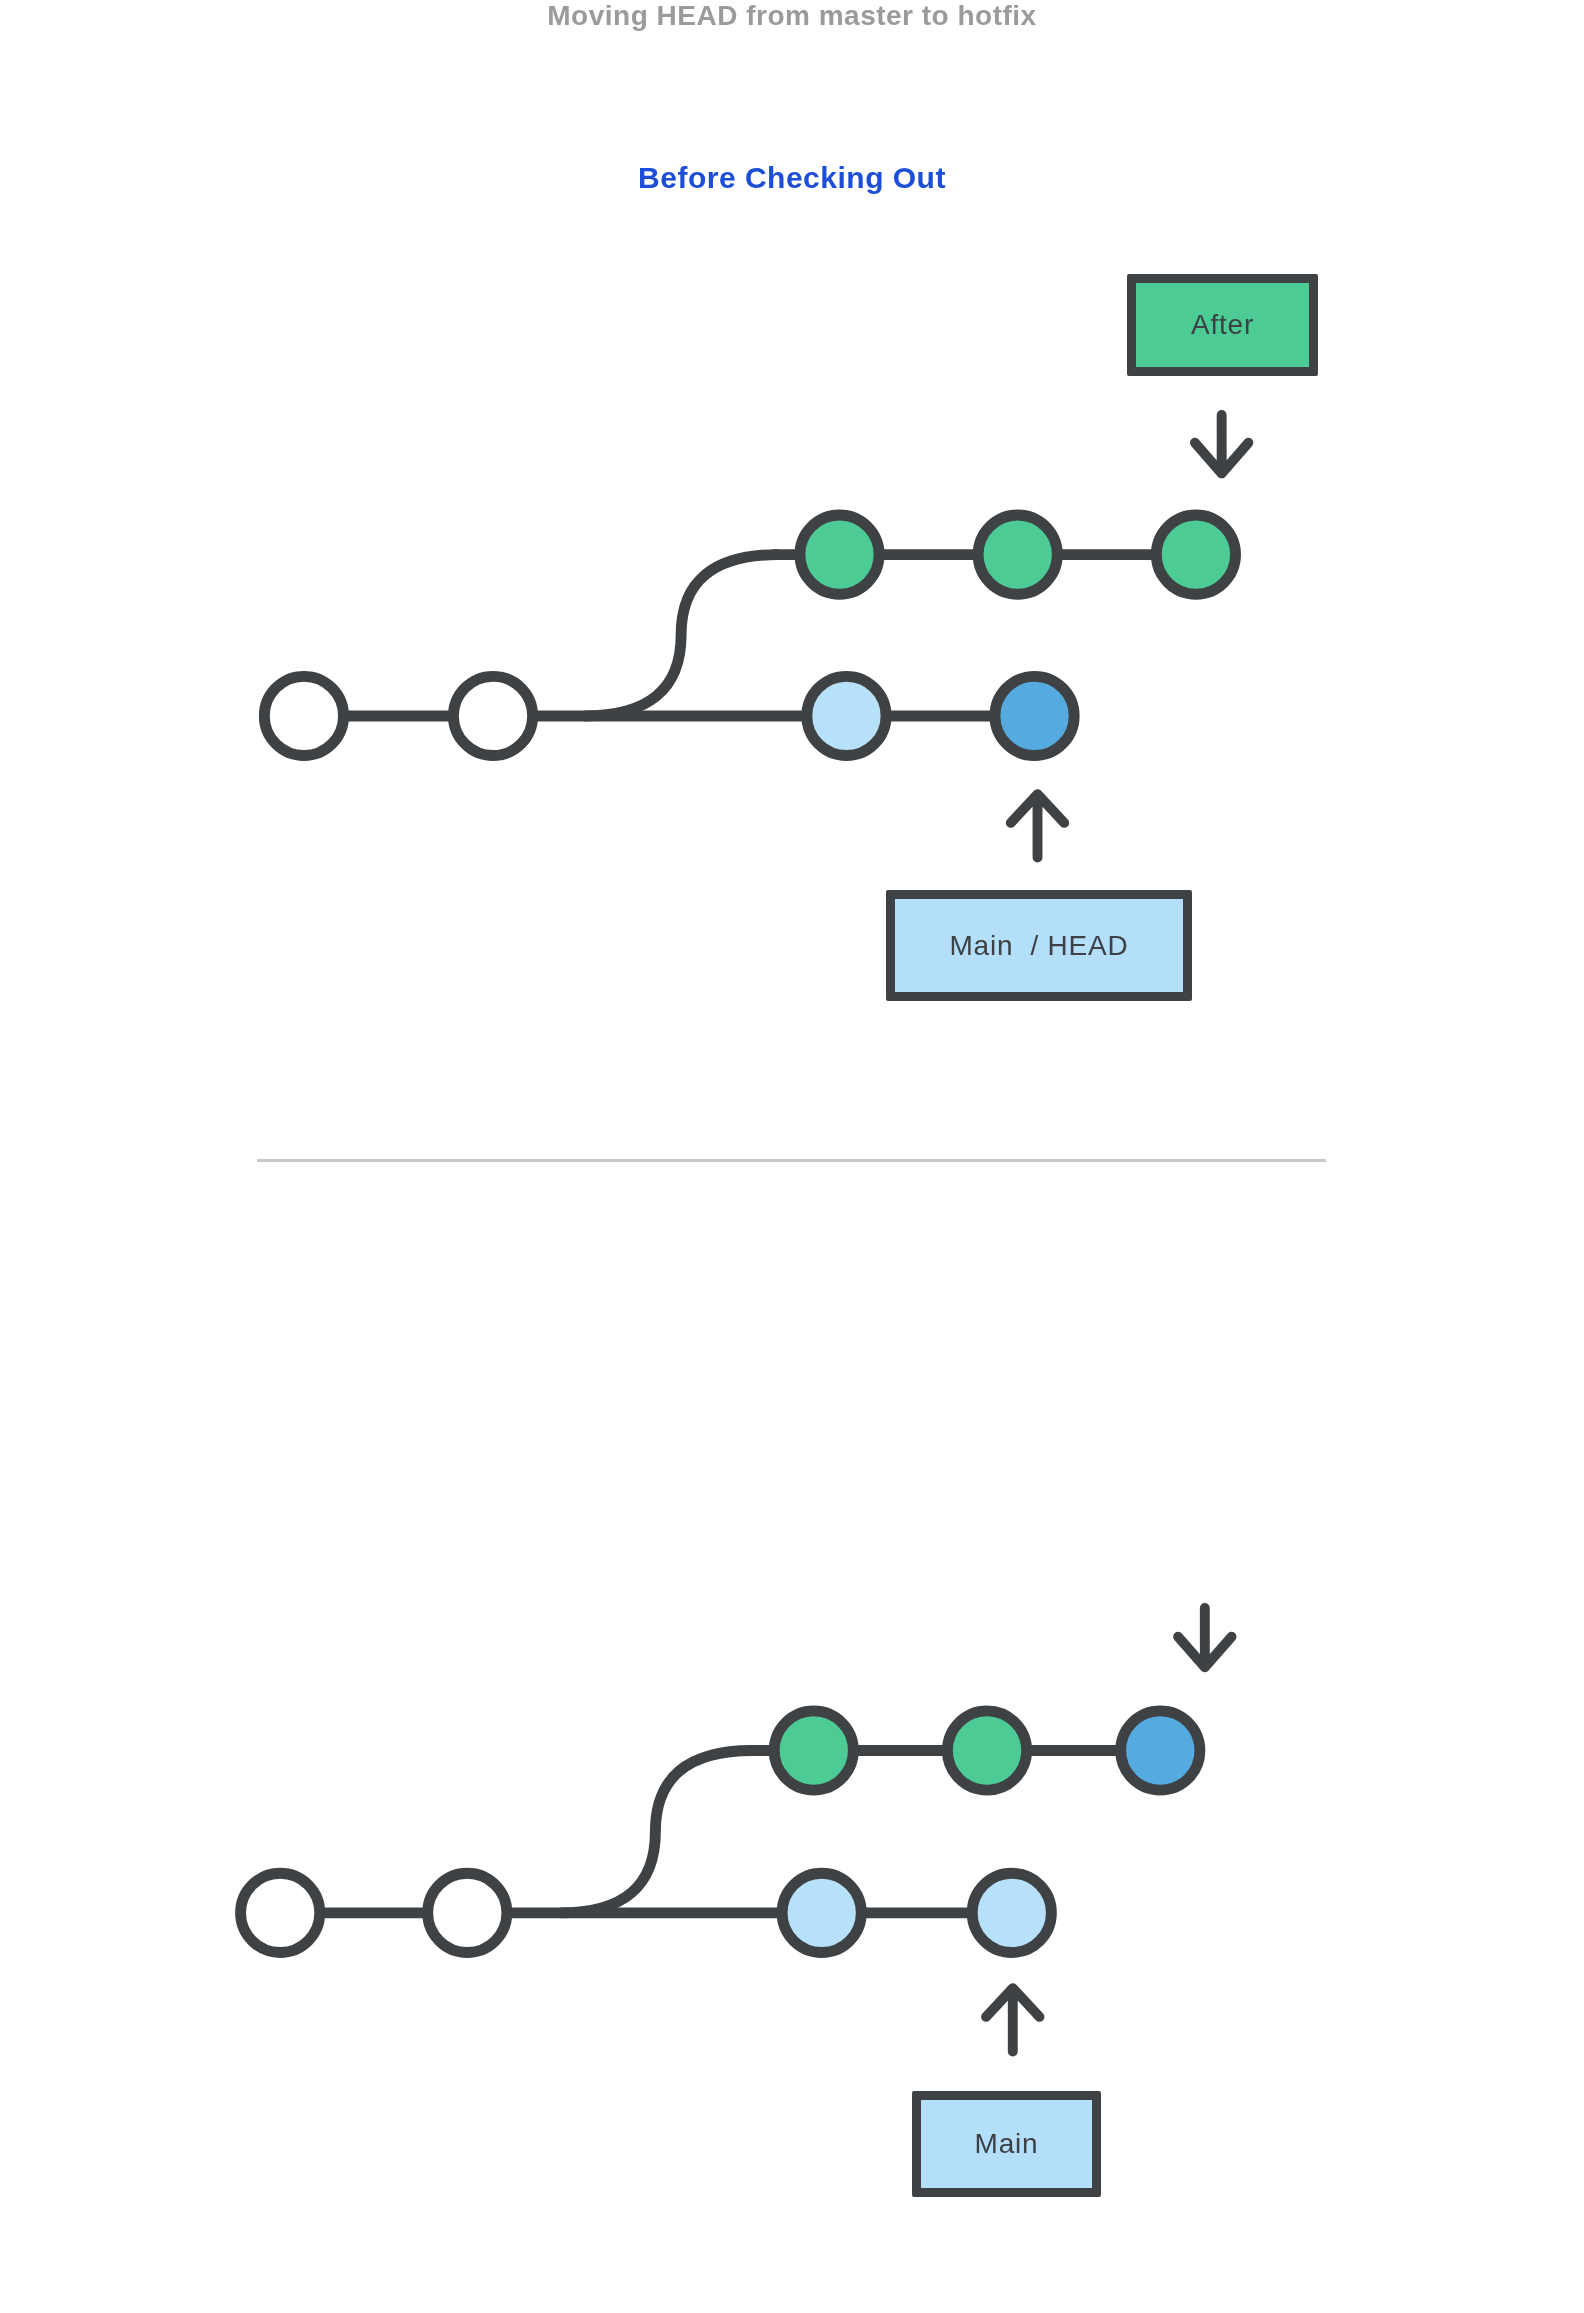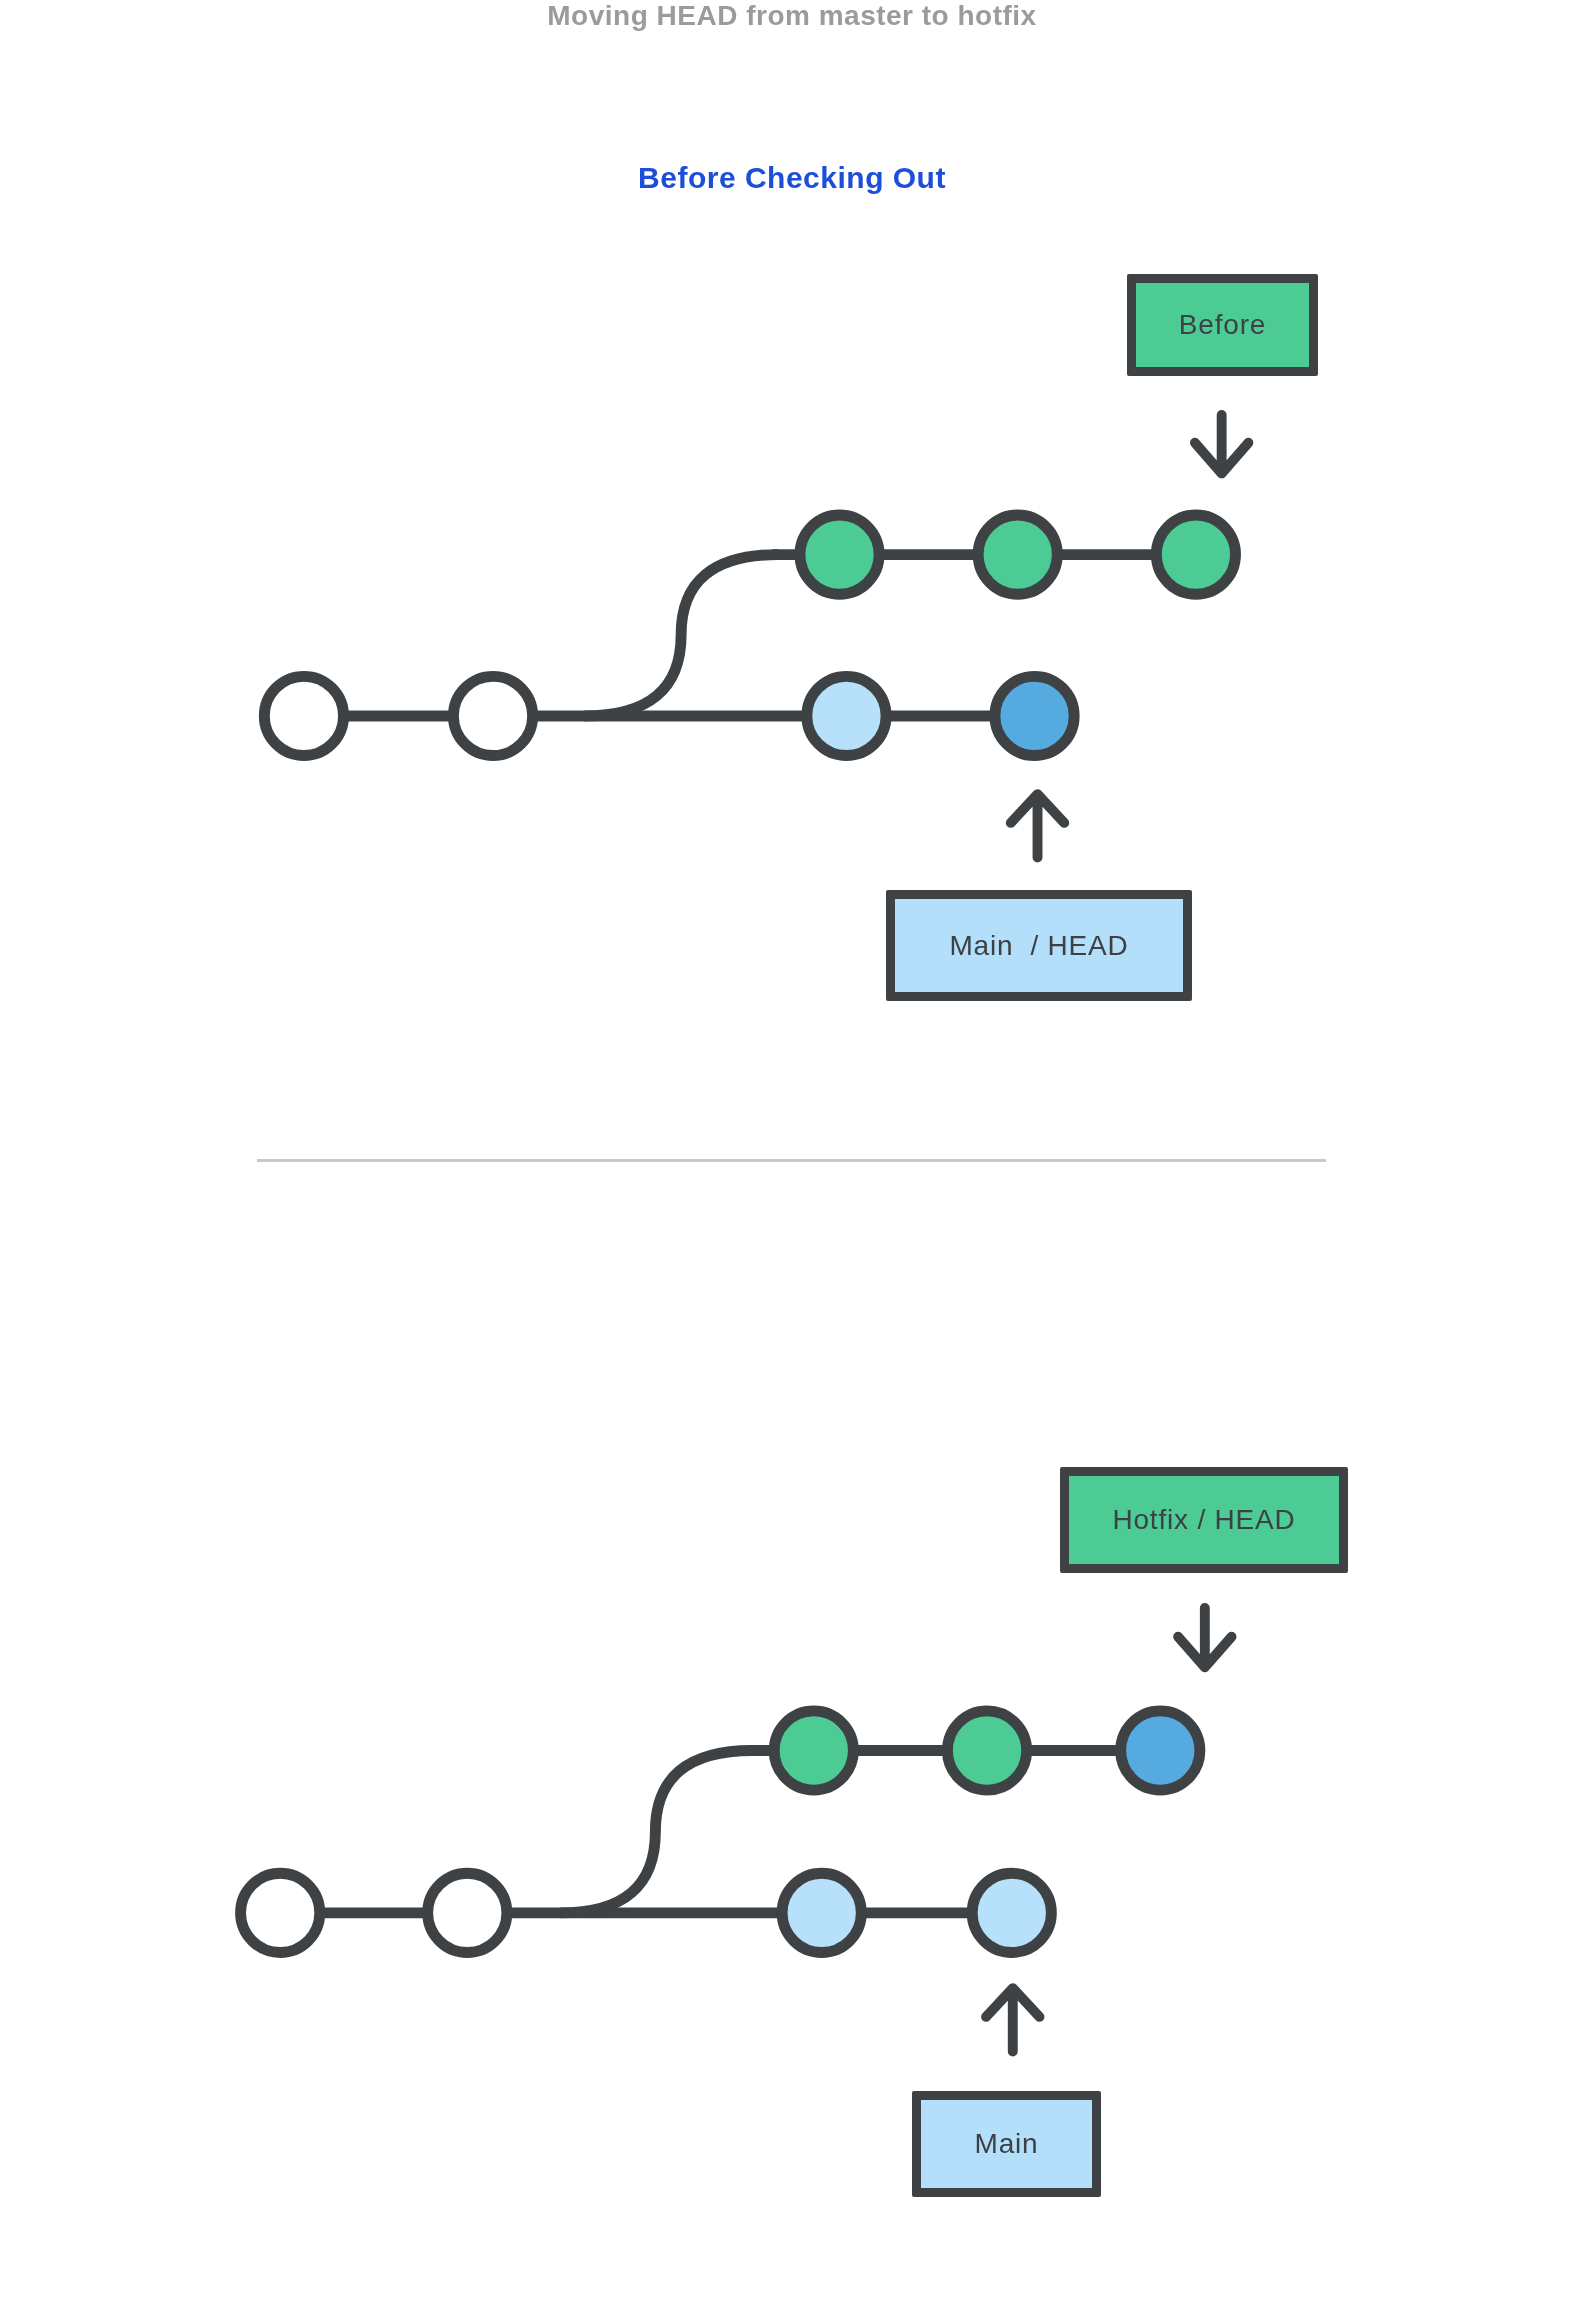--- a/index.html
+++ b/index.html
@@ -113,22 +113,21 @@
 
       <circle class="node node-green" cx="822" cy="1768" r="40"></circle>
       <circle class="node node-green" cx="997" cy="1768" r="40"></circle>
       <circle class="node node-dblue" cx="1172" cy="1768" r="40"></circle>
 
       <path class="arrow" d="M 1217 1624 V 1674 M 1190 1653 L 1217 1684 L 1244 1653"></path>
       <path class="arrow" d="M 1023 2072 V 2018 M 996 2037 L 1023 2008 L 1050 2037"></path>
     </g>
   </svg>
 
-  <div class="label-box box-green box-hotfix-before">Before</div>
+  <div class="label-box box-green box-hotfix-before">After</div>
   <div class="label-box box-blue box-main-before">Main  / HEAD</div>
 
   <div class="divider"></div>
 
-  <div class="label-box box-green box-hotfix-after">Hotfix / HEAD</div>
   <div class="label-box box-blue box-main-after">Main</div>
 
 </div>
 
 
 </body></html>

